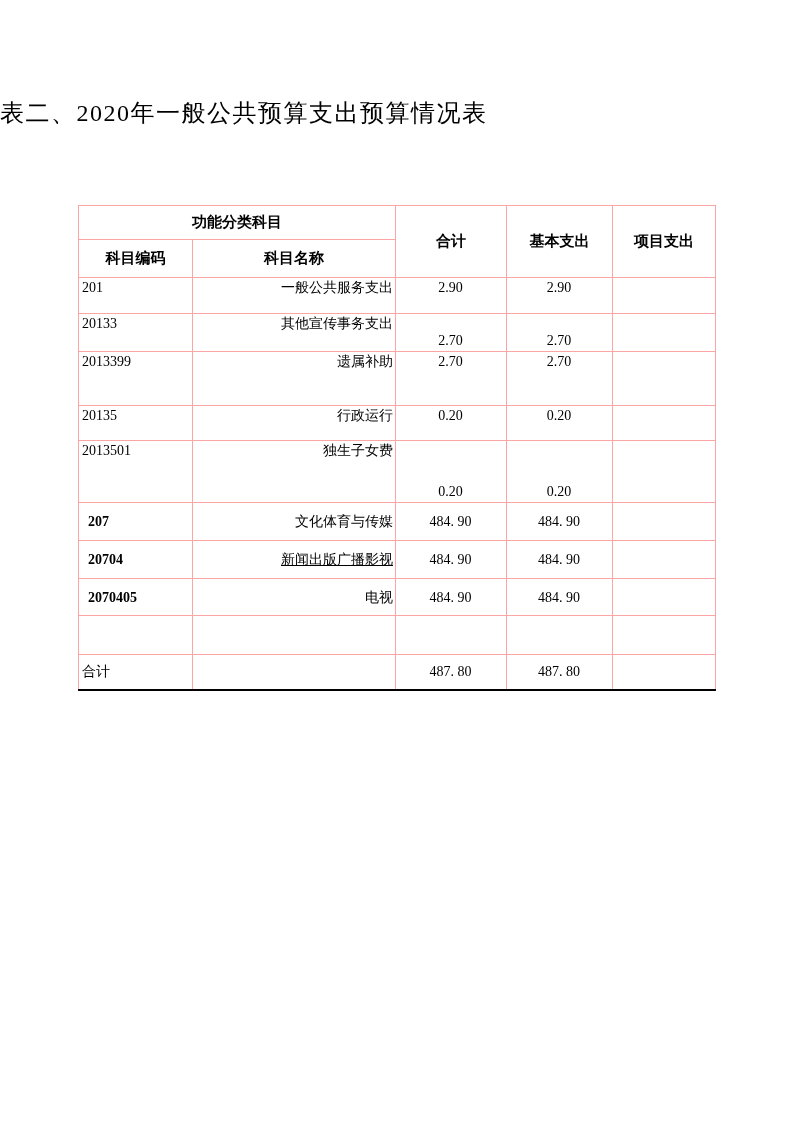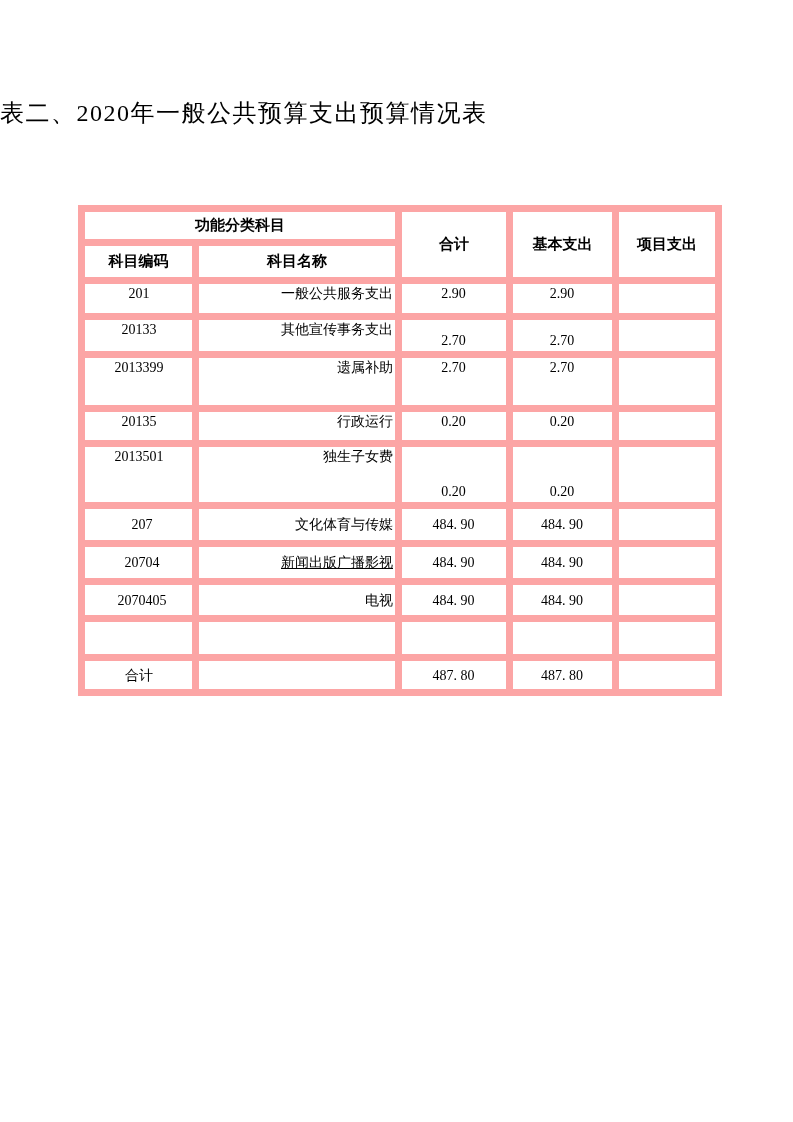--- a/index.html
+++ b/index.html
@@ -37,43 +37,43 @@
   table.budget-table {
     position: absolute;
     left: 78px; top: 205px;
     width: 637px;
     border-collapse: collapse;
     table-layout: fixed;
     border: 1px solid #000;
     border-bottom-width: 2px;
   }
   .budget-table th, .budget-table td {
-    border: 7px solid #fca5a5;
+    border: 1px solid #fca5a5;
     overflow: hidden;
     white-space: nowrap;
   }
   .budget-table th {
     font-family: "Liberation Sans", "DejaVu Sans", sans-serif;
     font-weight: bold;
     font-size: 15px;
     text-align: center;
     vertical-align: middle;
     padding: 0 2px;
   }
   .budget-table td {
     font-family: "Liberation Serif", "DejaVu Serif", serif;
     font-size: 14px;
     vertical-align: top;
     padding: 1px 2px;
     line-height: 17px;
   }
-  td.code { text-align: center; padding-left: 3px; }
+  td.code { text-align: left; padding-left: 3px; }
   td.name { text-align: right; padding-left: 4px; }
   td.num  { text-align: center; padding-right: 3px; }
-  .ind-code { padding-left: 9px !important; }
+  .ind-code { padding-left: 9px !important; font-weight: bold; }
   .ind1 { padding-left: 7px !important; }
   .ind2 { padding-left: 22px !important; text-decoration: underline; }
   .ind3 { padding-left: 34px !important; }
   .vm { vertical-align: middle !important; }
   .vb { vertical-align: bottom !important; padding-bottom: 2px !important; }
 </style>
 </head>
 <body>
 
 <div class="page">

